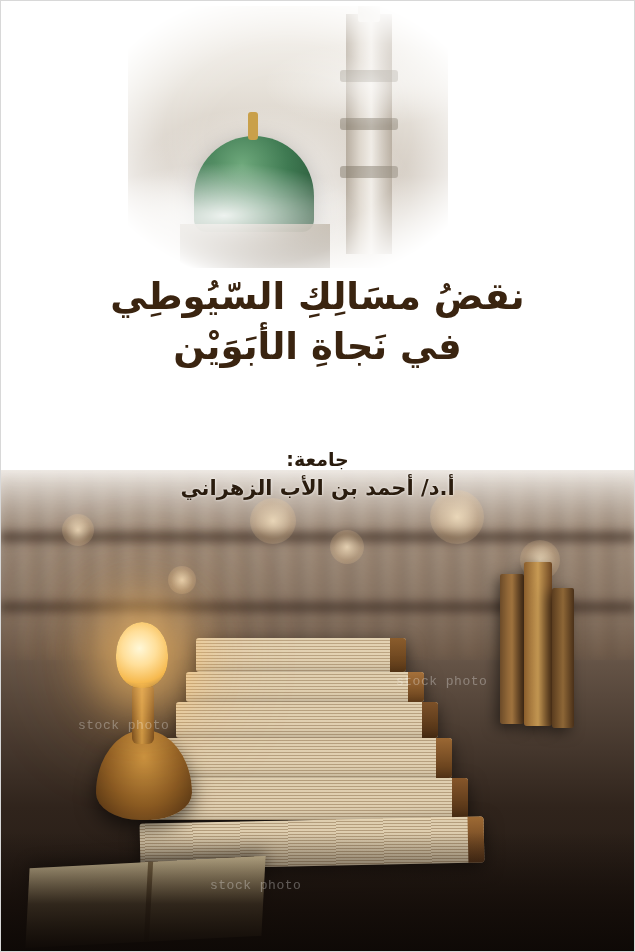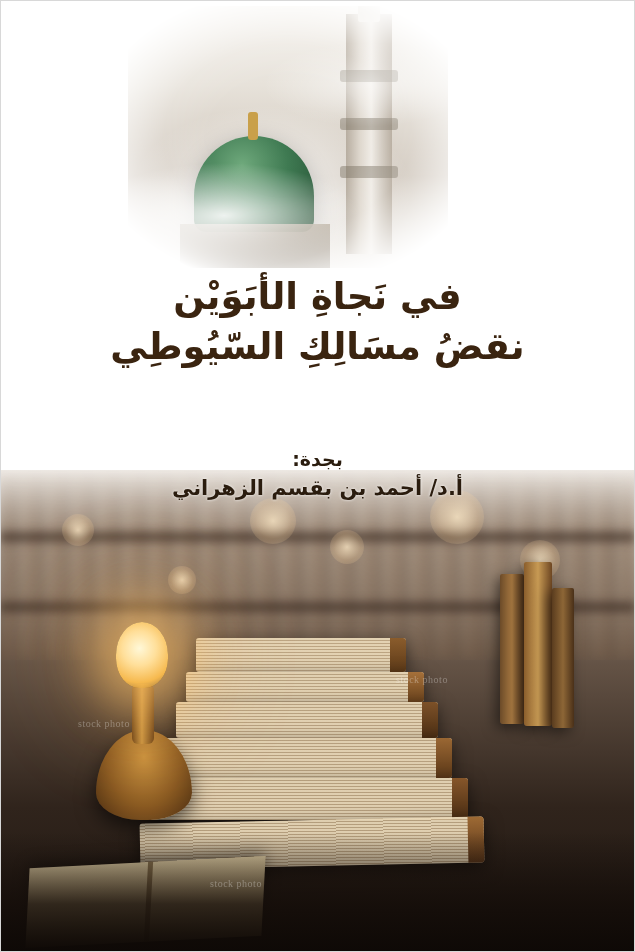--- a/index.html
+++ b/index.html
@@ -259,22 +259,22 @@
     font-family: "DejaVu Sans", "Liberation Sans", sans-serif;
     font-size: 13px;
     font-weight: bold;
     color: #241708;
     text-shadow: 0 0 4px rgba(255,255,255,1);
   }
 
   
   .watermark {
     position: absolute;
-    font-family: Liberation Serif, serif;
-    font-size: 10px;
+    font-family: Liberation Mono, monospace;
+    font-size: 13px;
     color: rgba(255,255,255,.30);
     letter-spacing: .5px;
     transform: rotate(-0deg);
     pointer-events: none;
     text-align: center;
   }
 
   .page-border {
     position: absolute;
     left: 0; top: 0; right: 0; bottom: 0;
@@ -347,23 +347,23 @@
       <div class="minaret-band" style="top:56px"></div>
       <div class="minaret-band" style="top:104px"></div>
       <div class="minaret-band" style="top:152px"></div>
     </div>
     <div class="dome"></div>
     <div class="dome-base"></div>
     <div class="haze"></div>
   </div>
 
   <div class="title-block">
+    <div class="title-line l1">نقضُ مسَالِكِ السّيُوطِي</div>
     <div class="title-line l2">في نَجاةِ الأبَوَيْن</div>
-    <div class="title-line l1">نقضُ مسَالِكِ السّيُوطِي</div>
   </div>
 
   <div class="author-block">
-    <div class="author-label">بجدة:</div>
-    <div class="author-name">أ.د/ أحمد بن بقسم الزهراني</div>
+    <div class="author-label">جامعة:</div>
+    <div class="author-name">أ.د/ أحمد بن الأب الزهراني</div>
   </div>
 
   <div class="page-border"></div>
 </div>
 
 </body></html>

